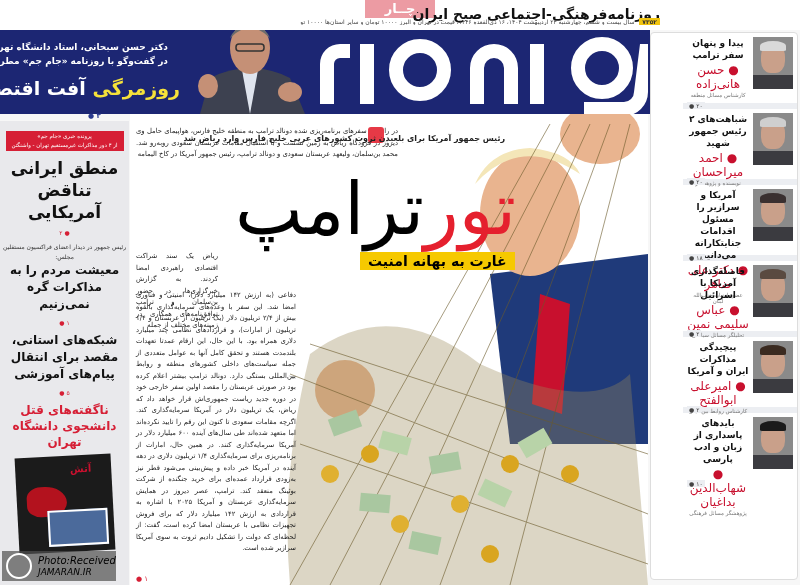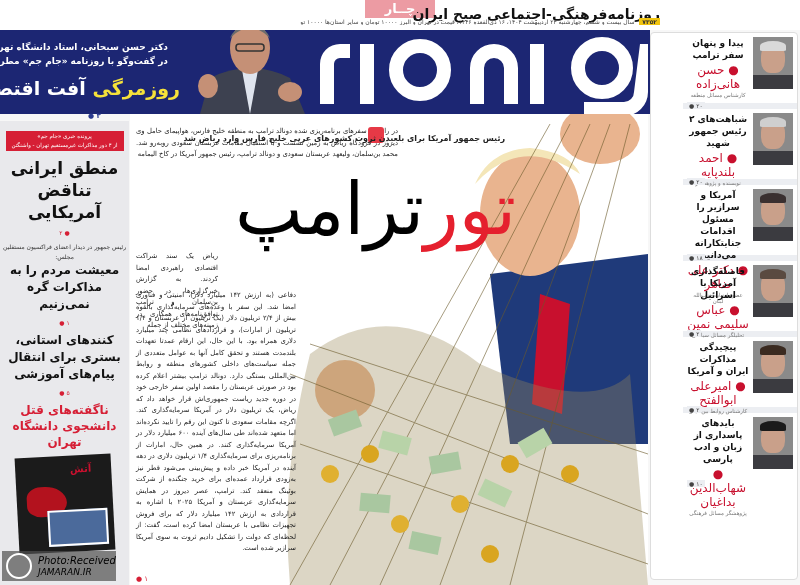--- a/index.html
+++ b/index.html
@@ -121,21 +121,21 @@
   <div class="leftcol">
     <div class="kicker">
       <div>پرونده خبری «جام جم»</div>
       <div>از ۴ دور مذاکرات غیرمستقیم تهران - واشنگتن</div>
     </div>
     <div class="lhead big">منطق ایرانی تناقض آمریکایی</div>
     <div class="lpg">● ۲</div>
     <div class="lsmall">رئیس جمهور در دیدار اعضای فراکسیون مستقلین مجلس:</div>
     <div class="lhead med">معیشت مردم را به مذاکرات گره نمی‌زنیم</div>
     <div class="lpg">۱ ●</div>
-    <div class="lhead med">کنند‌های استانی، بستری برای انتقال پیام‌های آموزشی</div>
+    <div class="lhead med">شبکه‌های استانی، مقصد برای انتقال پیام‌های آموزشی</div>
     <div class="lpg">۵ ●</div>
     <div class="lhead red">ناگفته‌های قتل دانشجوی دانشگاه تهران</div>
     <div class="book">
       <div class="splat"></div>
       <div class="btitle">آتش</div>
       <div class="bphoto"></div>
     </div>
     <div class="watermark">
       <div class="wlogo"></div>
       <div class="w1">Photo:Received</div>
@@ -183,20 +183,21 @@
 
     <div class="bodytext bt1">در راستای سفرهای برنامه‌ریزی شده دونالد ترامپ به منطقه خلیج فارس، هواپیمای حامل وی دیروز در فرودگاه ریاض به زمین نشست و با استقبال مقامات عربستان سعودی روبه‌رو شد. محمد بن‌سلمان، ولیعهد عربستان سعودی و دونالد ترامپ، رئیس جمهور آمریکا در کاخ الیمامه</div>
     <div class="redlogo"></div>
     <div class="bodytext bt2">ریاض یک سند شراکت اقتصادی راهبردی امضا کردند. به گزارش خبرگزاری‌ها، در حضور بن‌سلمان و ترامپ توافق‌نامه‌های همکاری در زمینه‌های مختلف از جمله</div>
     <div class="bodytext bt3">دفاعی (به ارزش ۱۴۲ میلیارد دلار)، امنیتی و فناوری امضا شد. این سفر با وعده‌های سرمایه‌گذاری بالقوه بیش از ۲/۴ تریلیون دلار (یک تریلیون از عربستان و ۱/۴ تریلیون از امارات)، و قراردادهای نظامی چند میلیارد دلاری همراه بود. با این حال، این ارقام عمدتا تعهدات بلندمدت هستند و تحقق کامل آنها به عوامل متعددی از جمله سیاست‌های داخلی کشورهای منطقه و روابط بین‌المللی بستگی دارد. دونالد ترامپ بیشتر اعلام کرده بود در صورتی عربستان را مقصد اولین سفر خارجی خود در دوره جدید ریاست جمهوری‌اش قرار خواهد داد که ریاض، یک تریلیون دلار در آمریکا سرمایه‌گذاری کند. اگرچه مقامات سعودی تا کنون این رقم را تایید نکرده‌اند اما متعهد شده‌اند طی سال‌های آینده ۶۰۰ میلیارد دلار در آمریکا سرمایه‌گذاری کنند. در همین حال، امارات از برنامه‌ریزی برای سرمایه‌گذاری ۱/۴ تریلیون دلاری در دهه آینده در آمریکا خبر داده و پیش‌بینی می‌شود قطر نیز به‌زودی قرارداد عمده‌ای برای خرید جنگنده از شرکت بوئینگ منعقد کند. ترامپ، عصر دیروز در همایش سرمایه‌گذاری عربستان و آمریکا ۲۰۲۵ با اشاره به قراردادی به ارزش ۱۴۲ میلیارد دلار که برای فروش تجهیزات نظامی با عربستان امضا کرده است، گفت: از لحظه‌ای که دولت را تشکیل دادیم ثروت به سوی آمریکا سرازیر شده است.</div>
 
     <div class="sub-intro">رئیس جمهور آمریکا برای بلعیدن ثروت کشورهای عربی خلیج فارس وارد ریاض شد</div>
     <div class="big-title">
       <span class="red">تور</span><span class="blk">ترامپ</span>
     </div>
+    <div class="strap">غارت به بهانه امنیت</div>
     <div class="pgnum">۱ ●</div>
   </div>
 
   <div class="notes">
 
     <div class="note">
       <div class="thumb">
           <div class="face"></div>
           <div class="hair" style="background:#d9d9d9"></div>
           <div class="suit"></div>
@@ -210,21 +211,21 @@
     </div>
 
     <div class="note">
       <div class="thumb">
           <div class="face"></div>
           <div class="hair" style="background:#cfcfcf"></div>
           <div class="suit"></div>
         </div>
       <div class="txt">
         <div class="ttl">شباهت‌های ۲ رئیس جمهور شهید</div>
-        <div class="auth">● احمد بلندپایه</div>
+        <div class="auth">● احمد میراحسان</div>
         <div class="role">نویسنده و پژوهشگر</div>
       </div>
       <div class="pg">۲۰ ●</div>
     </div>
 
     <div class="note">
       <div class="thumb">
           <div class="face"></div>
           <div class="hair" style="background:#3a3030"></div>
           <div class="suit"></div>

